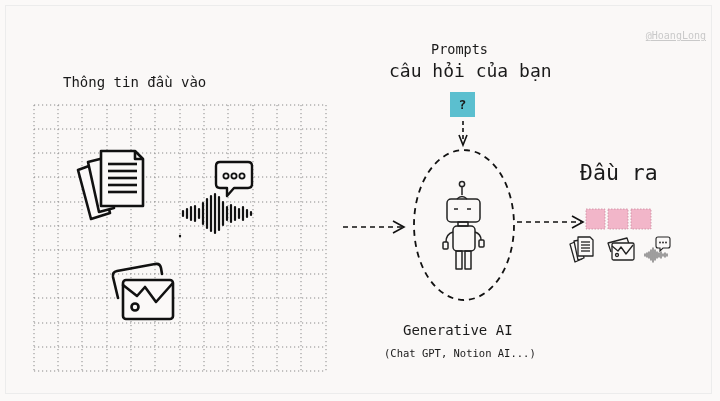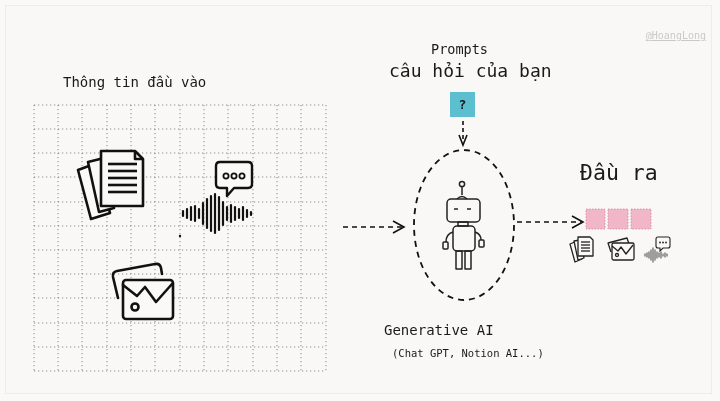--- a/index.html
+++ b/index.html
@@ -4,22 +4,22 @@
 <style>
   html,body{margin:0;padding:0;}
   body{width:720px;height:401px;background:#fbf9f8;position:relative;overflow:hidden;font-family:"DejaVu Sans Mono","Liberation Mono",monospace;color:#1a1a1a;}
   .frame{position:absolute;left:5px;top:5px;width:707px;height:389px;border:1px solid #ececec;background:#faf8f7;box-sizing:border-box;}
   .txt{position:absolute;white-space:nowrap;}
   .watermark{right:14px;top:30px;font-size:10px;color:#c9c9c9;text-decoration:underline;}
   .title-in{left:63px;top:62px;font-size:14px;margin-top:12px;}
   .prompt1{left:431px;top:41px;font-size:13.5px;}
   .prompt2{left:389px;top:60px;font-size:18px;}
   .title-out{left:580px;top:160px;font-size:21.5px;}
-  .gen{left:384px;top:322px;font-size:14px;}
-  .gen-sub{left:384px;top:347px;font-size:10.5px;margin-left:8px;}
+  .gen{left:403px;top:322px;font-size:14px;}
+  .gen-sub{left:384px;top:347px;font-size:10.5px;}
   .qbox{position:absolute;left:450px;top:92px;width:25px;height:25px;background:#5bbfcf;color:#1a1a1a;font-size:13px;font-weight:bold;text-align:center;line-height:25px;}
   svg{position:absolute;left:0;top:0;}
 </style>
 </head>
 <body>
 
 <div class="frame"></div>
 
 <div class="txt watermark">@HoangLong</div>
 <div class="txt title-in">Thông tin đầu vào</div>

